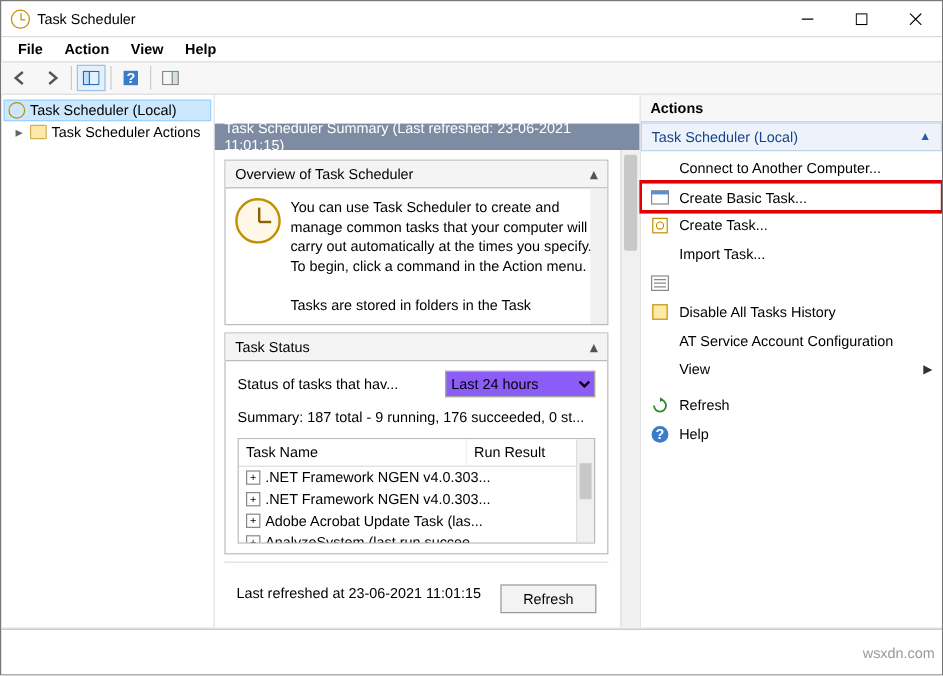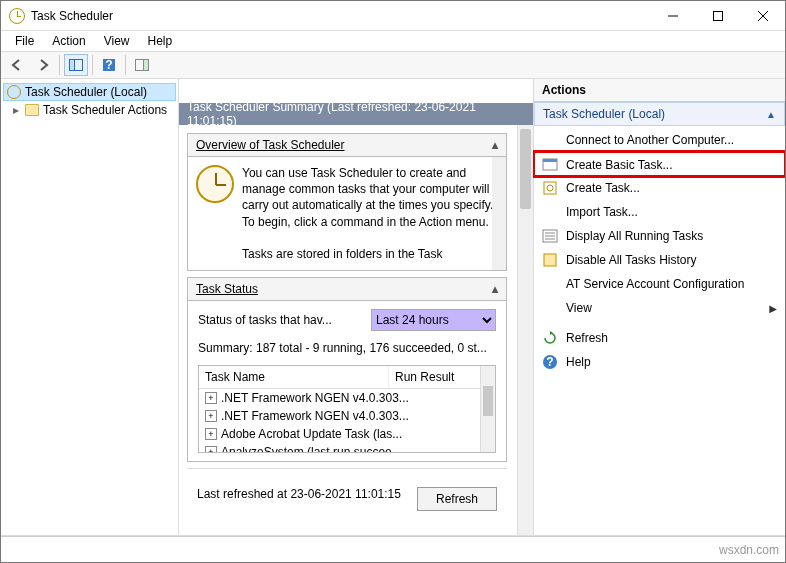--- a/index.html
+++ b/index.html
@@ -7,51 +7,51 @@
 .window { width: 786px; height: 563px; border: 1px solid #777; display: flex; flex-direction: column; background: #fff; }
 .titlebar { height: 30px; display: flex; align-items: center; padding: 0 0 0 8px; border-bottom: 1px solid #ddd; }
 .titlebar .ticon { width: 16px; height: 16px; border: 1.5px solid #c09000; border-radius: 50%; position: relative; margin-right: 6px; }
 .titlebar .ticon::after { content: ""; position: absolute; width: 1px; height: 5px; background: #c09000; left: 6.5px; top: 2px; }
 .titlebar .ticon::before { content: ""; position: absolute; width: 4px; height: 1px; background: #c09000; left: 7px; top: 7px; }
 .titlebar .title { flex: 1; }
 .winbtns { display: flex; }
 .winbtn { width: 45px; height: 29px; display: flex; align-items: center; justify-content: center; }
 .winbtn svg { width: 10px; height: 10px; }
 .menubar { height: 20px; display: flex; align-items: center; padding: 0 6px; gap: 2px; }
-.menubar span { padding: 2px 8px; }
+.menubar span { padding: 2px 8px; font-weight: bold; }
 .toolbar { height: 28px; border-top: 1px solid #ddd; border-bottom: 1px solid #ddd; display: flex; align-items: center; padding: 0 4px; gap: 2px; background: #f7f7f7; }
 .tbbtn { width: 24px; height: 22px; display: flex; align-items: center; justify-content: center; border: 1px solid transparent; }
 .tbbtn.active { border: 1px solid #a0c0e0; background: #e4f0fb; }
 .sep { width: 1px; height: 20px; background: #ccc; margin: 0 2px; }
 .body { flex: 1; display: flex; border-bottom: 1px solid #ddd; overflow: hidden; }
 .tree { width: 178px; border-right: 1px solid #ddd; padding: 4px 2px; }
 .tree-item { display: flex; align-items: center; padding: 2px 4px; gap: 4px; }
 .tree-item.sel { background: #cce8ff; border: 1px solid #99d1ff; padding: 1px 3px; }
 .tree .clock-ico { width: 14px; height: 14px; border: 1.5px solid #c09000; border-radius: 50%; flex-shrink: 0; }
 .tree .folder-ico { width: 14px; height: 12px; background: #ffe9a8; border: 1px solid #d4b050; border-radius: 1px; flex-shrink: 0; }
 .tree .caret { width: 10px; text-align: center; color: #666; }
 .middle { flex: 1; display: flex; flex-direction: column; background: #fff; min-width: 0; }
 .mid-header { background: #7d8ca3; color: #fff; padding: 4px 8px; height: 22px; display: flex; align-items: center; margin-top: 24px; }
 .mid-content { flex: 1; padding: 8px; overflow: hidden; display: flex; flex-direction: column; gap: 6px; position: relative; }
 .mid-scrollbar { position: absolute; right: 0; top: 0; bottom: 0; width: 16px; background: #f0f0f0; border-left: 1px solid #ddd; }
 .mid-thumb { position: absolute; left: 2px; right: 2px; top: 4px; height: 80px; background: #c8c8c8; border-radius: 2px; }
 .panel { border: 1px solid #bbb; background: #fff; margin-right: 18px; }
 .panel-head { display: flex; align-items: center; padding: 4px 8px; border-bottom: 1px solid #bbb; background: #f4f4f4; }
-.panel-head .txt { flex: 1; text-decoration: underline; }
+.panel-head .txt { flex: 1; }
 .panel-head .collapse { color: #555; font-weight: bold; }
 .panel-body { padding: 8px; display: flex; gap: 8px; position: relative; }
 .big-clock { width: 38px; height: 38px; border: 2px solid #c09000; border-radius: 50%; flex-shrink: 0; position: relative; background: #fff8e8; }
 .big-clock::after { content: ""; position: absolute; width: 2px; height: 12px; background: #906000; left: 17px; top: 6px; }
 .big-clock::before { content: ""; position: absolute; width: 10px; height: 2px; background: #906000; left: 18px; top: 17px; }
 .overview-text { line-height: 1.35; max-height: 98px; overflow: hidden; flex: 1; }
 .mini-scroll { position: absolute; right: 0; top: 0; bottom: 0; width: 14px; background: #f0f0f0; }
 .status-body { padding: 8px 10px; display: flex; flex-direction: column; gap: 10px; }
 .status-row { display: flex; align-items: center; gap: 8px; }
 .status-row .lbl { flex: 1; white-space: nowrap; overflow: hidden; text-overflow: ellipsis; }
-select.combo { width: 125px; height: 22px; border: 1px solid #aaa; background: #c4b5fd; font-size: 12px; }
+select.combo { width: 125px; height: 22px; border: 1px solid #aaa; background: #8b5cf6; font-size: 12px; }
 .summary-line { white-space: nowrap; overflow: hidden; text-overflow: ellipsis; }
 .task-table { border: 1px solid #bbb; height: 88px; overflow: hidden; position: relative; }
 .task-table-head { display: flex; background: #fff; border-bottom: 1px solid #ddd; }
 .task-table-head .col { padding: 4px 6px; border-right: 1px solid #eee; }
 .col1 { width: 190px; } .col2 { flex: 1; }
 .task-row { display: flex; padding: 2px 6px; align-items: center; white-space: nowrap; }
 .task-row .exp { width: 12px; height: 12px; border: 1px solid #888; display: inline-flex; align-items: center; justify-content: center; font-size: 9px; margin-right: 4px; line-height: 1; }
 .task-row .name { overflow: hidden; text-overflow: ellipsis; flex: 1; }
 .tbl-scroll { position: absolute; right: 0; top: 0; bottom: 0; width: 15px; background: #f0f0f0; border-left: 1px solid #ddd; }
 .tbl-thumb { position: absolute; left: 2px; right: 2px; top: 20px; height: 30px; background: #c8c8c8; }
@@ -63,21 +63,21 @@
 .actions-header { padding: 4px 8px; background: #eef3fb; border: 1px solid #c0d4ee; display: flex; align-items: center; }
 .actions-header .txt { flex: 1; color: #15428b; }
 .actions-header .up { color: #2a5da8; font-size: 10px; }
 .action-list { padding: 2px 0; }
 .action-item { display: flex; align-items: center; padding: 4px 8px; gap: 8px; }
 .action-item .aicon { width: 16px; height: 16px; flex-shrink: 0; display: flex; align-items: center; justify-content: center; }
 .action-item .txt { flex: 1; white-space: nowrap; overflow: hidden; text-overflow: ellipsis; }
 .action-item .arrow { color: #333; font-size: 10px; }
 .highlighted { outline: 3px solid #e30000; outline-offset: -1px; align-items: flex-end; }
 .divider { height: 6px; }
-.statusbar { height: 26px; border-top: 1px solid #ccc; display: flex; align-items: center; justify-content: flex-end; padding: 0 6px; color: #999; font-size: 11px; }
+.statusbar { height: 38px; border-top: 1px solid #ccc; display: flex; align-items: center; justify-content: flex-end; padding: 0 6px; color: #999; font-size: 11px; }
 </style>
 </head>
 <body>
 
 <div class="window">
 
   <div class="titlebar">
     <span class="ticon"></span>
     <span class="title">Task Scheduler</span>
     <div class="winbtns">
@@ -264,21 +264,20 @@
         </div>
         <div class="action-item">
           <span class="aicon">
               <svg width="16" height="16" viewBox="0 0 16 16">
                 <rect x="1" y="2" width="14" height="12" fill="#fff" stroke="#888"></rect>
                 <line x1="3" y1="5" x2="13" y2="5" stroke="#888"></line>
                 <line x1="3" y1="8" x2="13" y2="8" stroke="#888"></line>
                 <line x1="3" y1="11" x2="13" y2="11" stroke="#888"></line>
               </svg>
             </span>
-          <span class="txt">Display All Running Tasks</span>
         </div>
         <div class="action-item">
           <span class="aicon">
               <svg width="16" height="16" viewBox="0 0 16 16">
                 <rect x="2" y="2" width="12" height="12" fill="#ffe9a8" stroke="#c09000"></rect>
               </svg>
             </span>
           <span class="txt">Disable All Tasks History</span>
         </div>
         <div class="action-item">

